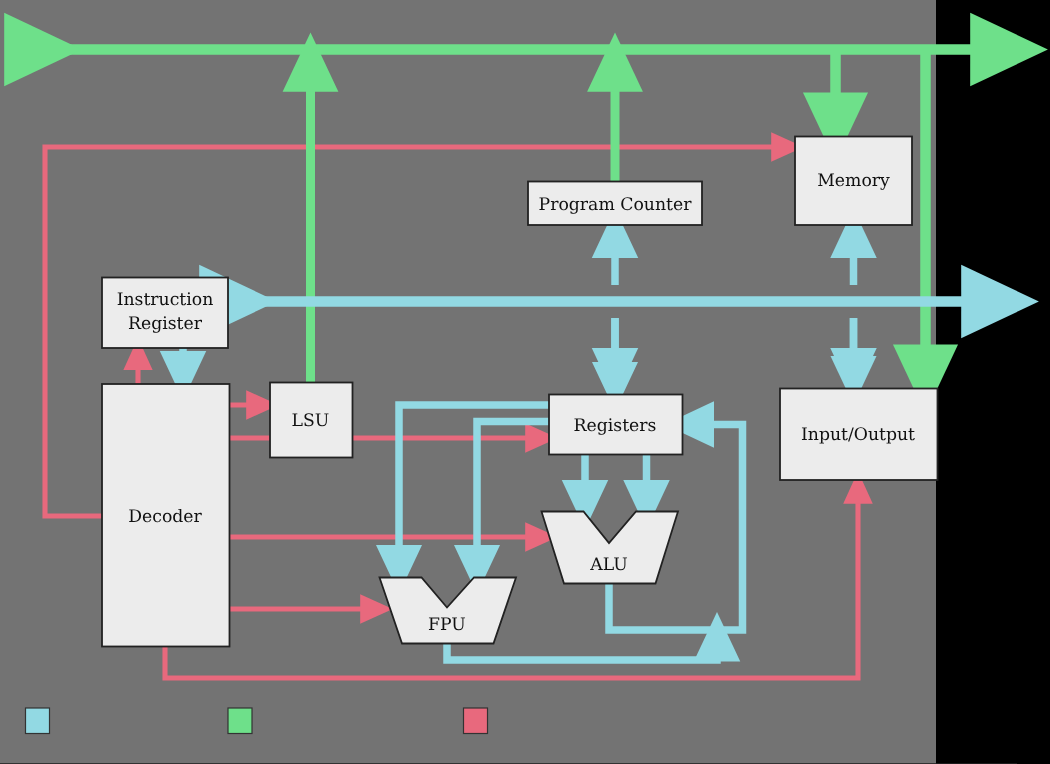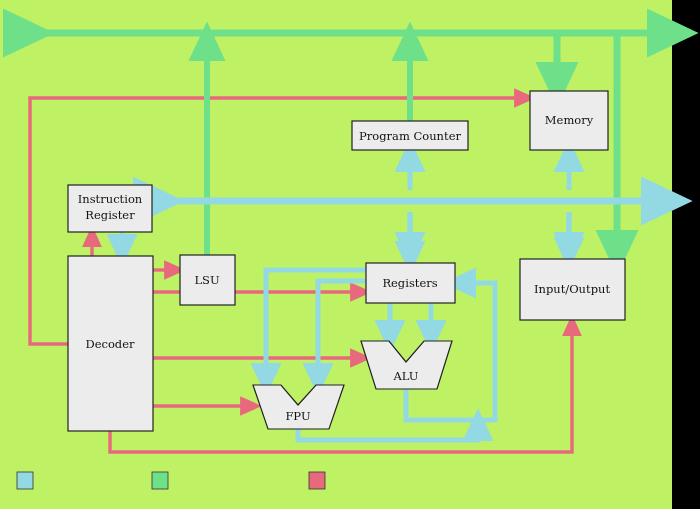--- a/index.html
+++ b/index.html
@@ -1,18 +1,18 @@
 <!DOCTYPE html>
 <html><head>
 <meta charset="utf-8">
 <style>
   html,body{margin:0;padding:0;background:#000;}
   body{width:700px;height:509px;overflow:hidden;
        font-family:"DejaVu Serif","Liberation Serif",serif;}
-  #stage{position:relative;width:672px;height:509px;background:#bef264;}
+  #stage{position:relative;width:624px;height:509px;background:#737373;}
   svg{position:absolute;left:0;top:0;}
   .blk-label{font-family:"DejaVu Serif","Liberation Serif",serif;
              font-size:11.5px;fill:#111;text-anchor:middle;}
   .legend-label{font-family:"DejaVu Serif","Liberation Serif",serif;
              font-size:11px;fill:#000;text-anchor:start;}
 </style>
 </head>
 <body>
 
 <div id="stage">

